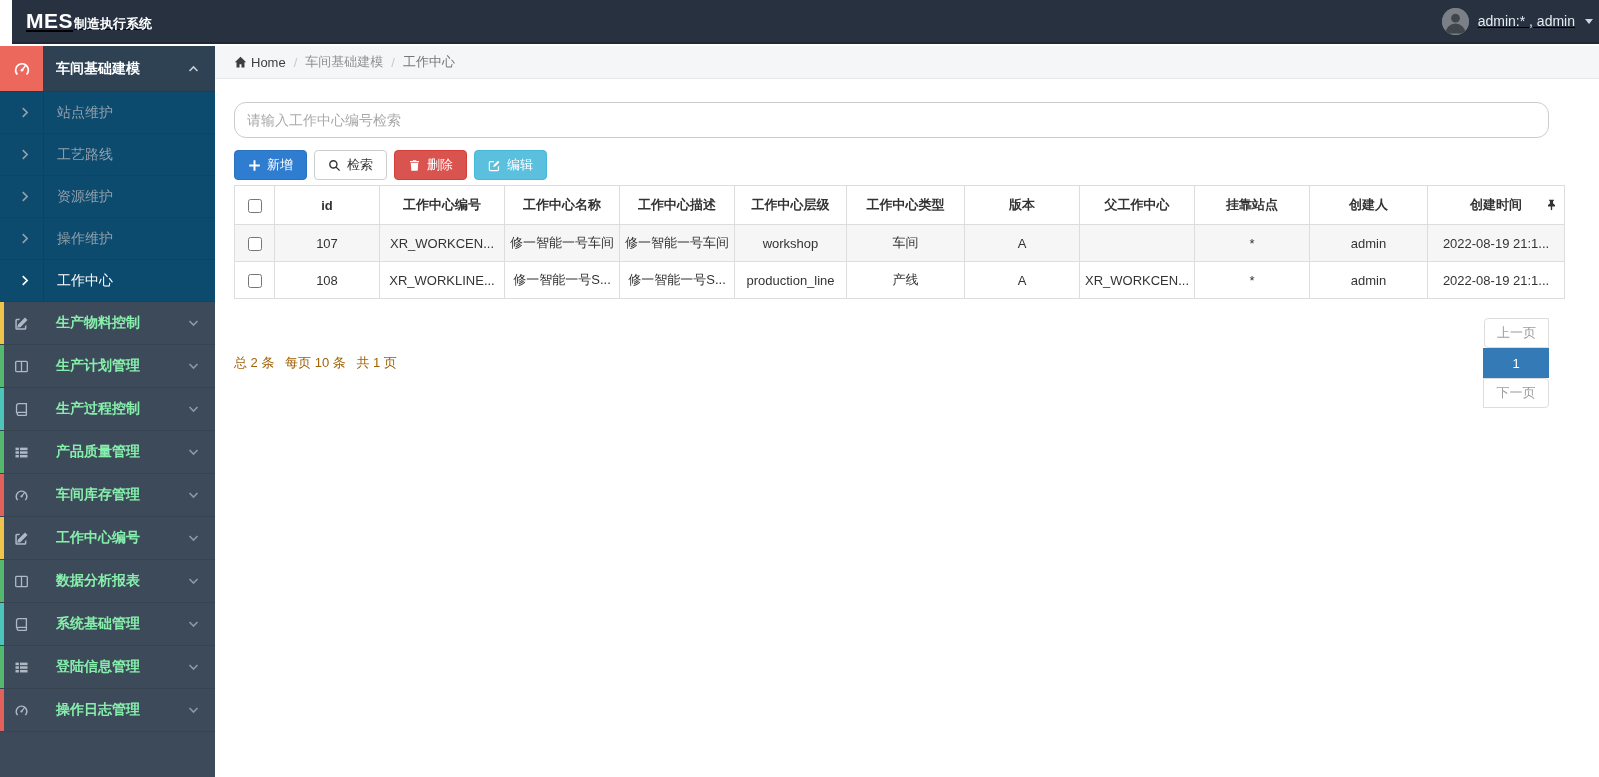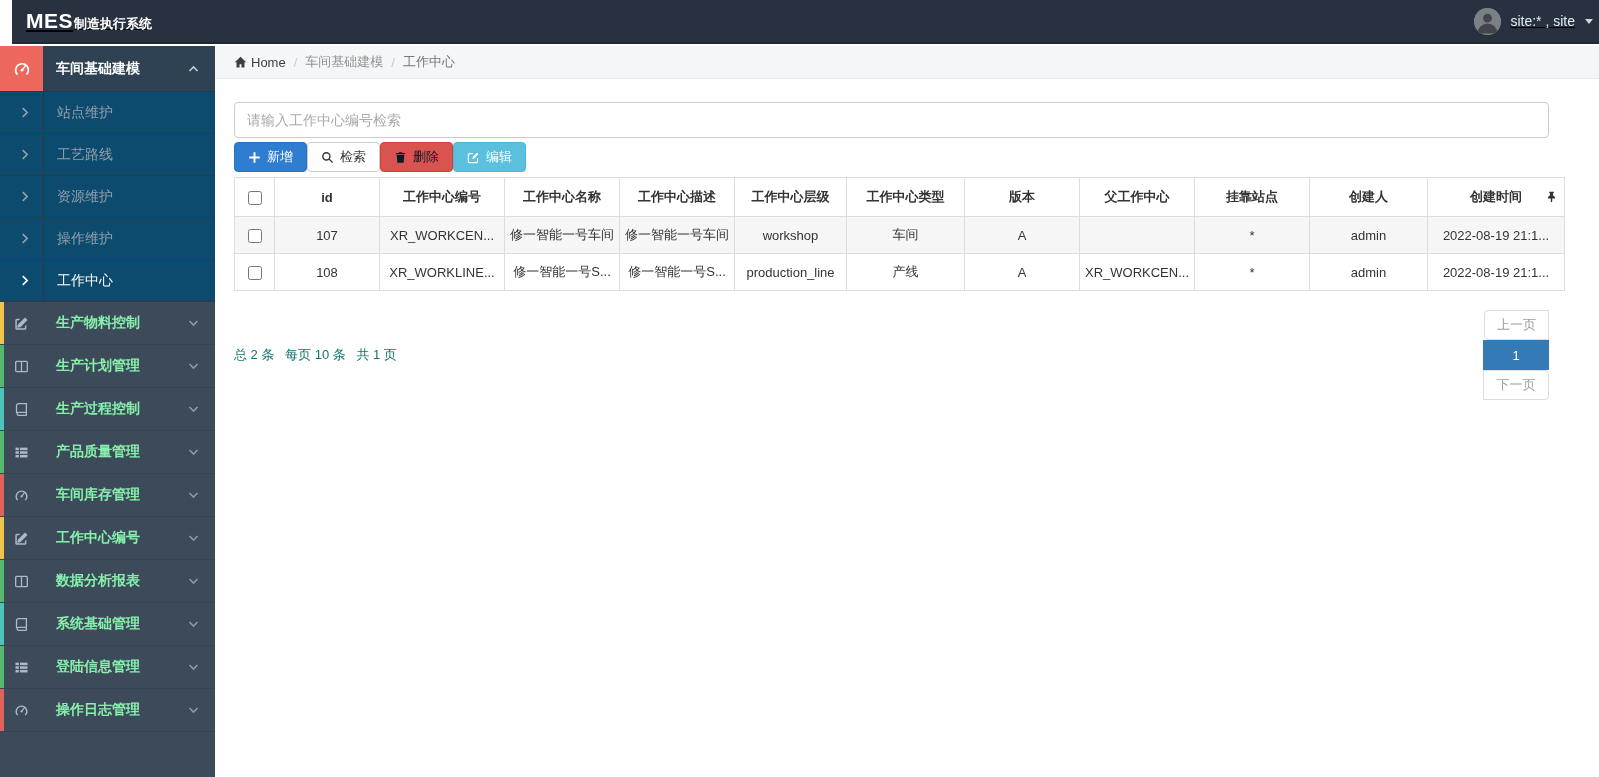--- a/index.html
+++ b/index.html
@@ -47,47 +47,47 @@
   .content { position: absolute; top: 46px; left: 215px; right: 0; bottom: 0; background: #fff; }
   .breadcrumb-bar { height: 33px; background: #f4f6f7; border-bottom: 1px solid #e7e9ea;
     display: flex; align-items: center; padding: 0 19px; font-size: 13px; color: #8b8b8b; }
   .bc-home { display: flex; align-items: center; gap: 4px; color: #3e3e3e; cursor: pointer; }
   .bc-home svg { width: 13px; height: 13px; }
   .bc-sep { margin: 0 8px; color: #c9c9c9; }
   .bc-item { color: #909090; }
   .bc-last { color: #777; }
 
   .page-body { padding: 23px 36px 0 19px; }
-  .search-input { width: calc(100% - 14px); height: 31px; border: 1px solid #ccc; border-radius: 4px;
+  .search-input { width: calc(100% - 14px); height: 31px; border: 1px solid #ccc; border-radius: 12px;
     padding: 17px 12px; font-size: 14px; color: #555; outline: none; font-family: inherit; display: block; }
   .search-input::placeholder { color: #a9a9a9; }
 
-  .btn-row { margin-top: 4px; display: flex; gap: 0; }
+  .btn-row { margin-top: 12px; display: flex; gap: 7px; }
   .btn { height: 30px; padding: 0 13px; border-radius: 4px; font-size: 13px; display: inline-flex;
     align-items: center; gap: 6px; border: 1px solid transparent; cursor: pointer; font-family: inherit; }
   .btn svg { width: 13px; height: 13px; }
   .btn-primary { background: #2e7dd1; border-color: #2a72bf; color: #fff; }
   .btn-default { background: #fff; border-color: #ccc; color: #333; }
-  .btn-danger  { background: #d9534f; border-color: #d43f3a; color: #0f172a; }
+  .btn-danger  { background: #d9534f; border-color: #d43f3a; color: #ffffff; }
   .btn-info    { background: #5bc0de; border-color: #46b8da; color: #fff; }
 
   .data-table { margin-top: 5px; width: 100%; border-collapse: collapse; table-layout: fixed;
     font-size: 13px; color: #333; }
   .data-table th, .data-table td { border: 1px solid #ddd; text-align: center;
     white-space: nowrap; overflow: hidden; }
   .data-table th { font-weight: bold; padding: 10px 4px; position: relative; background: #fff; }
   .data-table td { padding: 9px 4px; }
   .data-table tbody tr:nth-of-type(odd) { background: #f6f6f6; }
   .data-table input[type="checkbox"] { width: 14px; height: 14px; margin: 0; vertical-align: middle; cursor: pointer; }
   .pin { position: absolute; right: 8px; top: 50%; transform: translateY(-50%); color: #333;
     cursor: pointer; display: flex; }
 
   .pager-row { margin-top: 19px; width: calc(100% - 14px); display: flex;
     justify-content: space-between; align-items: center; }
-  .pager-info { font-size: 13px; color: #0f766e; }
+  .pager-info { font-size: 13px; color: #a16207; }
   .pager-info span { margin-right: 7px; }
   .pager { display: flex; flex-direction: column; }
   .pg { min-width: 34px; height: 30px; display: inline-flex; align-items: center; justify-content: center;
     padding: 0 12px; border: 1px solid #ddd; margin-left: -1px; font-size: 13px; color: #9d9d9d;
     background: #fff; cursor: pointer; }
   .pg:first-child { border-radius: 4px 0 0 4px; margin-left: 0; }
   .pg:last-child { border-radius: 0 4px 4px 0; }
   .pg.active { background: #337ab7; border-color: #337ab7; color: #fff; z-index: 1; }
 </style>
 </head>
@@ -99,21 +99,21 @@
       <span class="logo-rest">制造执行系统</span>
   </div>
   <div class="user-menu">
     <span class="avatar">
       <svg viewBox="0 0 27 27" width="27" height="27">
           <rect width="27" height="27" fill="#7b8087"></rect>
           <circle cx="13.5" cy="10.2" r="4.4" fill="#41464c"></circle>
           <path d="M3.5 25.5a10 10 0 0 1 20 0z" fill="#41464c"></path>
         </svg>
     </span>
-    <span>site:* , site</span>
+    <span>admin:* , admin</span>
     <span class="caret"></span>
   </div>
 </div>
 
 <div class="sidebar">
 
   <div class="parent active">
     <span class="icon-block" style="background: rgb(236, 104, 92);">
         <svg viewBox="0 0 16 16">
           <path d="M8 2.6A6.4 6.4 0 0 0 1.6 9c0 1.7.67 3.3 1.76 4.4l1.14-1A4.9 4.9 0 1 1 11.5 12.4l1.14 1A6.4 6.4 0 0 0 8 2.6z" fill="currentColor"></path>

